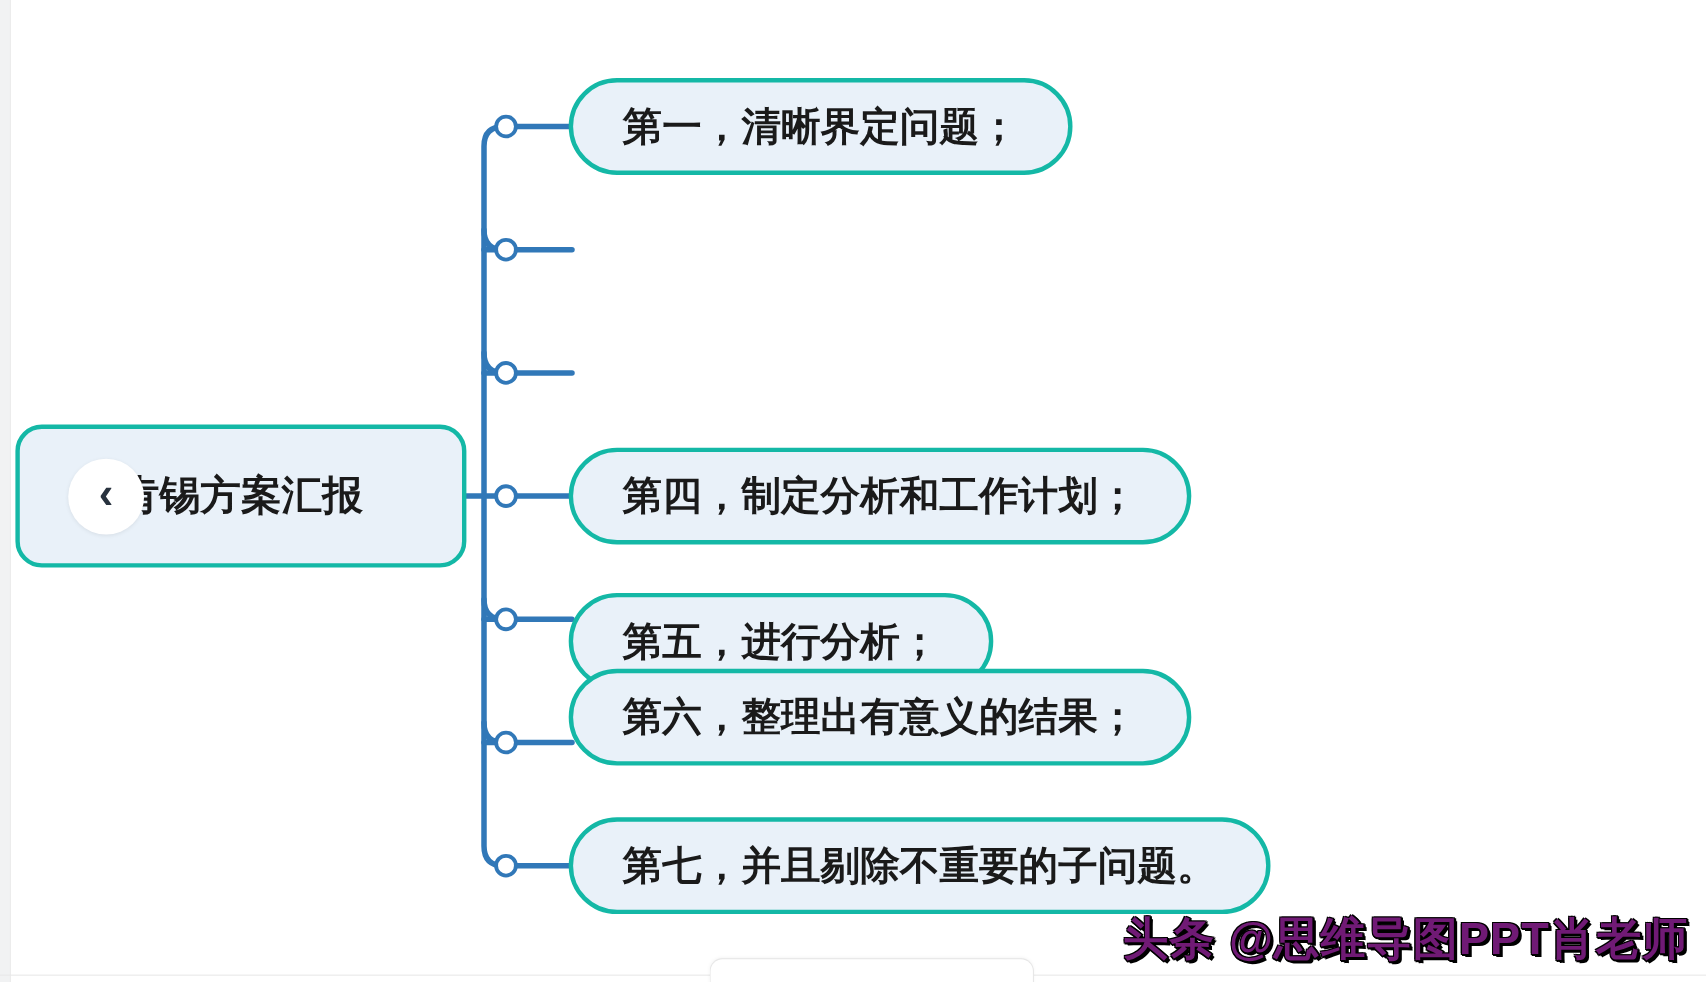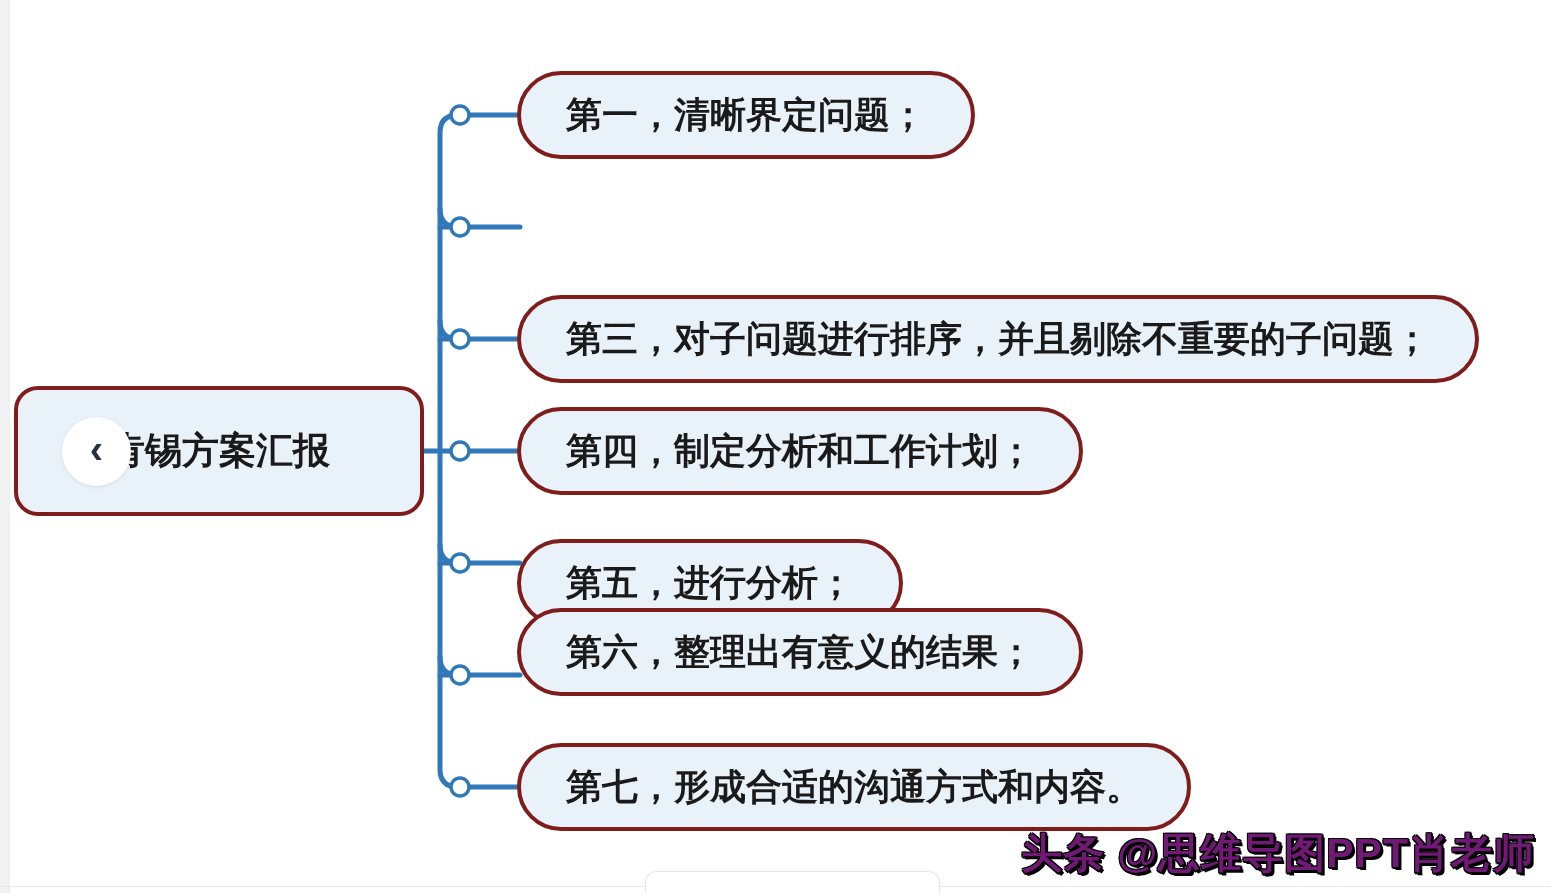--- a/index.html
+++ b/index.html
@@ -15,21 +15,21 @@
   .left-strip {
     position: absolute; left: 0; top: 0; width: 9px; height: 893px;
     background: #f1f2f3; border-right: 1px solid #ececec;
   }
 
   svg.connectors { position: absolute; left: 0; top: 0; }
 
   .node {
     position: absolute;
     background: #e9f1f9;
-    border: 4px solid #7f1d1d;
+    border: 4px solid #14b8a6;
     color: #1a1a1a;
     display: flex; align-items: center; justify-content: center;
     white-space: nowrap;
     box-sizing: border-box;
     font-weight: bold;
   }
   .branch {
     left: 517px; height: 88px;
     border-radius: 44px;
     padding: 0 45px;
@@ -123,34 +123,31 @@
     <span>肯锡方案汇报</span>
   </div>
 
   <div class="back-circle">
     <span class="glyph">‹</span>
   </div>
 
   <div class="node branch b1">
     <span>第一，清晰界定问题；</span>
   </div>
-  <div class="node branch b3">
-    <span>第三，对子问题进行排序，并且剔除不重要的子问题；</span>
-  </div>
   <div class="node branch b4">
     <span>第四，制定分析和工作计划；</span>
   </div>
   <div class="node branch b5">
     <span>第五，进行分析；</span>
   </div>
   <div class="node branch b6">
     <span>第六，整理出有意义的结果；</span>
   </div>
   <div class="node branch b7">
-    <span>第七，形成合适的沟通方式和内容。</span>
+    <span>第七，并且剔除不重要的子问题。</span>
   </div>
 
   <div class="watermark">头条 @思维导图PPT肖老师</div>
 
   <div class="bottom-line"></div>
   <div class="bottom-panel"></div>
 
 </div>
 
 </body></html>

